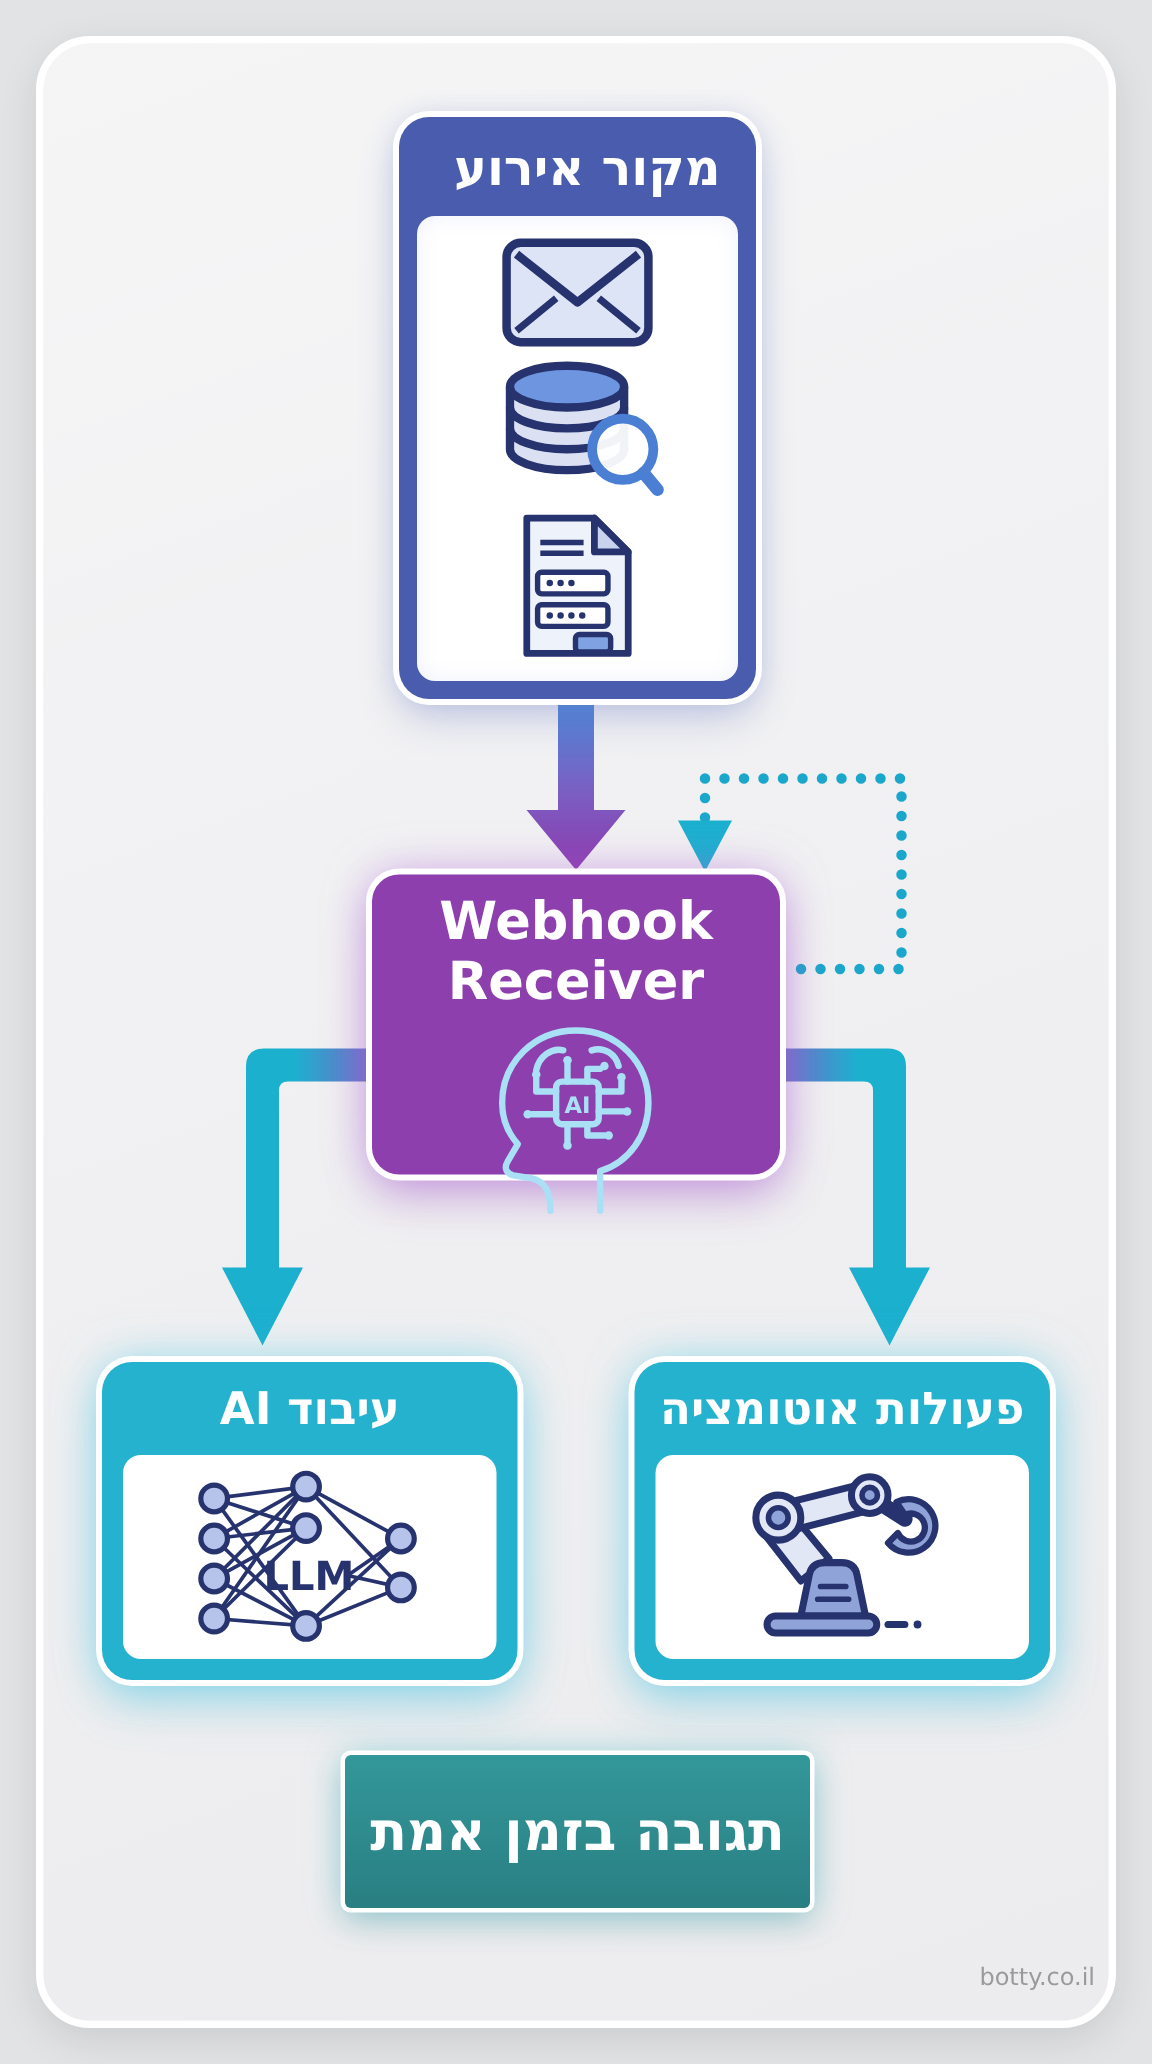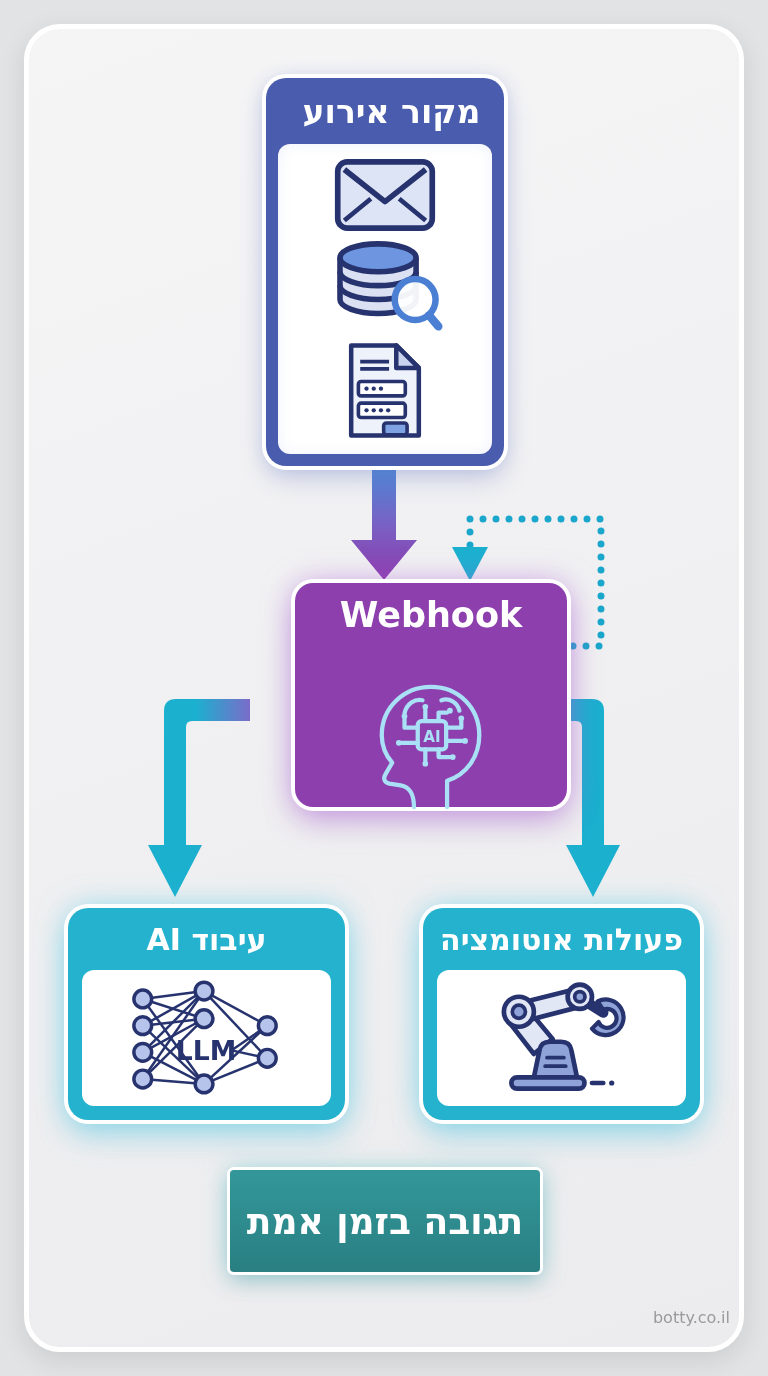--- a/index.html
+++ b/index.html
@@ -17,22 +17,22 @@
   svg.connectors{position:absolute;left:0;top:0;width:768px;height:1376px;pointer-events:none;}
   .box{position:absolute;border-radius:20px;}
   .event-box{left:266px;top:78px;width:238px;height:388px;background:var(--blue);
         box-shadow:0 0 0 4px #fff,0 0 18px rgba(120,140,210,.30),0 12px 26px rgba(90,110,190,.30);padding-left:13px;}
   .event-title{height:66px;display:flex;align-items:center;justify-content:center;
         color:#fff;font-size:33px;font-weight:bold;}
   .event-body{position:absolute;left:12px;right:12px;top:66px;bottom:12px;background:#fff;
         border-radius:12px;display:flex;flex-direction:column;align-items:center;
         justify-content:space-evenly;padding:8px 0;
         box-shadow:inset 0 0 14px rgba(120,140,220,.12);}
-  .webhook-box{left:248px;top:583px;width:272px;height:224px;background:var(--purple);border-radius:18px;
-        box-shadow:0 0 0 4px #fff,0 0 30px rgba(178,106,220,.55),0 14px 30px rgba(150,70,190,.35);margin-left:47px;}
+  .webhook-box{left:248px;top:583px;width:272px;height:200px;background:var(--purple);border-radius:18px;
+        box-shadow:0 0 0 4px #fff,0 0 30px rgba(178,106,220,.55),0 14px 30px rgba(150,70,190,.35);}
   .webhook-title{padding-top:12px;text-align:center;color:#fff;font-size:35px;font-weight:bold;line-height:1.15;}
   .webhook-brain{position:absolute;left:50%;transform:translateX(-50%);top:86px;}
   .teal-box{top:908px;width:277px;height:212px;background:var(--teal);border-radius:20px;
         box-shadow:0 0 0 4px #fff,0 0 30px rgba(68,200,228,.55),0 16px 30px rgba(68,190,220,.35);}
   .teal-box.left{left:68px;} .teal-box.right{left:423px;}
   .teal-title{height:62px;display:flex;align-items:center;justify-content:center;
         color:#fff;font-size:30px;font-weight:bold;white-space:nowrap;}
   .teal-body{position:absolute;left:14px;right:14px;top:62px;bottom:14px;background:#fff;
         border-radius:12px;display:flex;align-items:center;justify-content:center;}
   .result-button{position:absolute;left:230px;top:1170px;width:310px;height:102px;border-radius:4px;
@@ -105,20 +105,21 @@
           <circle cx="43" cy="78" r="2.4" class="n-fill"></circle>
           <circle cx="51" cy="78" r="2.4" class="n-fill"></circle>
         <rect x="46" y="92" width="26" height="13" rx="3" fill="#7fa3e2" class="n-stroke" stroke-width="4"></rect>
       </svg>
     </div>
   </div>
 
   <div class="box webhook-box">
     <div class="webhook-title">
       <div>Webhook</div>
+      <div>Receiver</div>
     </div>
     <svg class="webhook-brain" width="152" height="142" viewBox="0 0 160 150">
       <path class="brain-s" d="M62,146 C62,132 58,125 48,123 L36,121 C31,120 29,116 32,111 L39,99 C32,91 28,81 28,70 C28,41 51,19 80,19 C109,19 131,41 131,70 C131,93 117,112 97,118 L97,146"></path>
       <rect class="brain-s" x="66" y="55" width="30" height="30" rx="4"></rect>
       <text x="81" y="77" text-anchor="middle" font-size="16" font-weight="bold" fill="var(--brain)">AI</text>
       <path class="brain-s" stroke-width="3.5" d="M66,62 H52 V53 M66,78 H49 M96,62 H112 V55 M96,76 H113 M74,55 V43 M88,55 V46 H97 M74,85 V97 M88,85 V93 H100"></path>
       <path class="brain-s" stroke-width="3.5" d="M52,47 C54,37 63,31 71,33 M91,33 C100,30 108,36 110,44"></path>
       <circle class="brain-dot" cx="52" cy="50" r="3"></circle>
         <circle class="brain-dot" cx="46" cy="78" r="3"></circle>
       <circle class="brain-dot" cx="112" cy="52" r="3"></circle>

